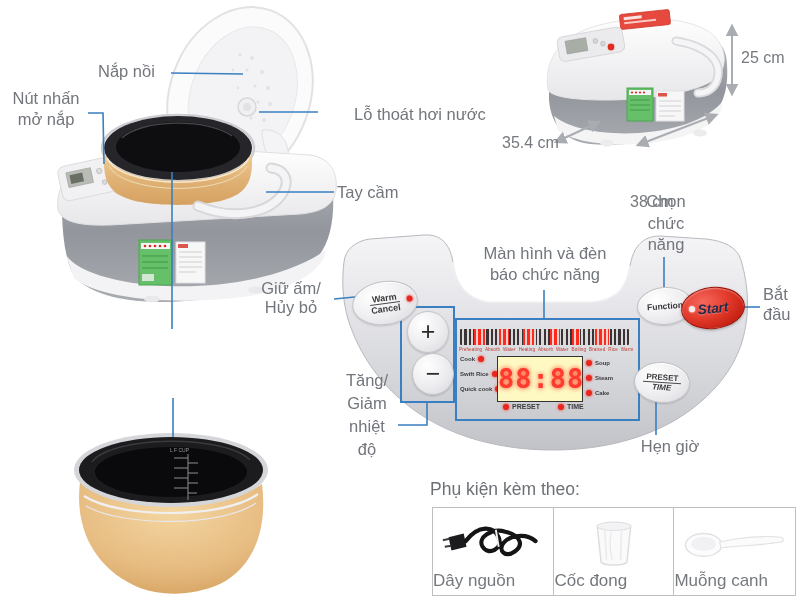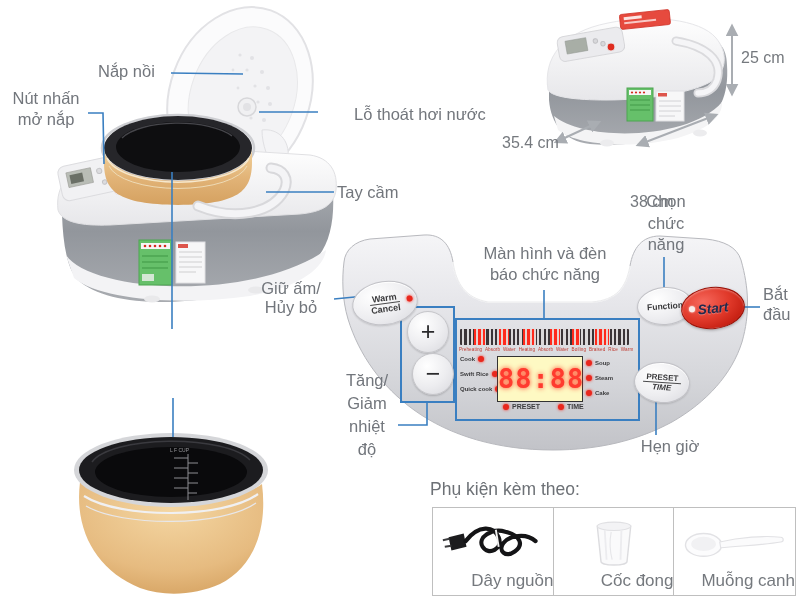--- a/index.html
+++ b/index.html
@@ -64,21 +64,21 @@
   .start-btn .start-led{position:absolute;left:7px;top:16px;width:6px;height:6px;border-radius:50%;
     background:#f8ece9;box-shadow:0 0 2px #fff;}
   .wc-led{position:absolute;right:4px;top:17px;width:6px;height:6px;border-radius:50%;
     background:#e8281e;box-shadow:0 0 3px #ff2213;}
   
   .acc-heading{position:absolute;left:430px;top:479px;z-index:2;color:#6d7176;font-size:17.5px;}
   .acc-table{
     position:absolute;left:432px;top:507px;z-index:2;width:364px;border-collapse:collapse;background:#fff;
   }
   .acc-table td{
-    border:1px solid #bfbfbf;width:121px;height:84px;vertical-align:bottom;text-align:right;padding:0 0 3px 0;
+    border:1px solid #bfbfbf;width:121px;height:84px;vertical-align:bottom;text-align:left;padding:0 0 3px 0;
   }
   .acc-icon{height:54px;display:flex;align-items:center;justify-content:center;}
   .acc-label{color:#75797e;font-size:17px;line-height:22px;}
 </style>
 </head>
 <body>
 
 <div class="stage">
 
   <svg class="artwork" width="800" height="600" viewBox="0 0 800 600">

